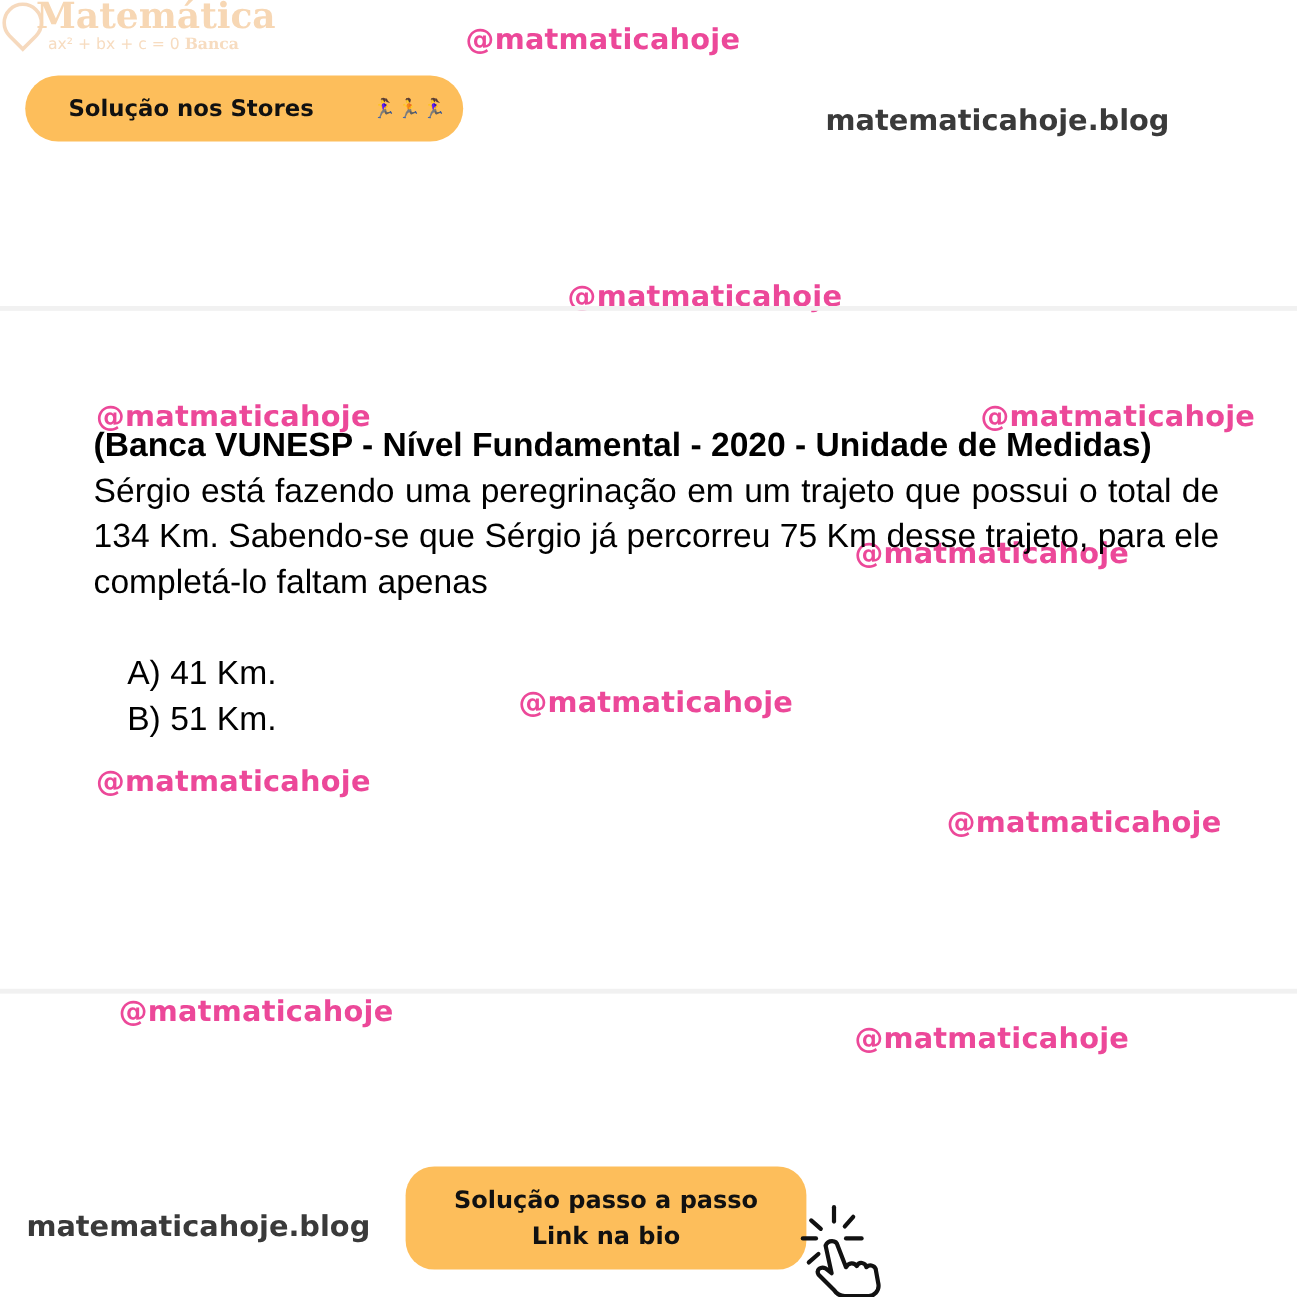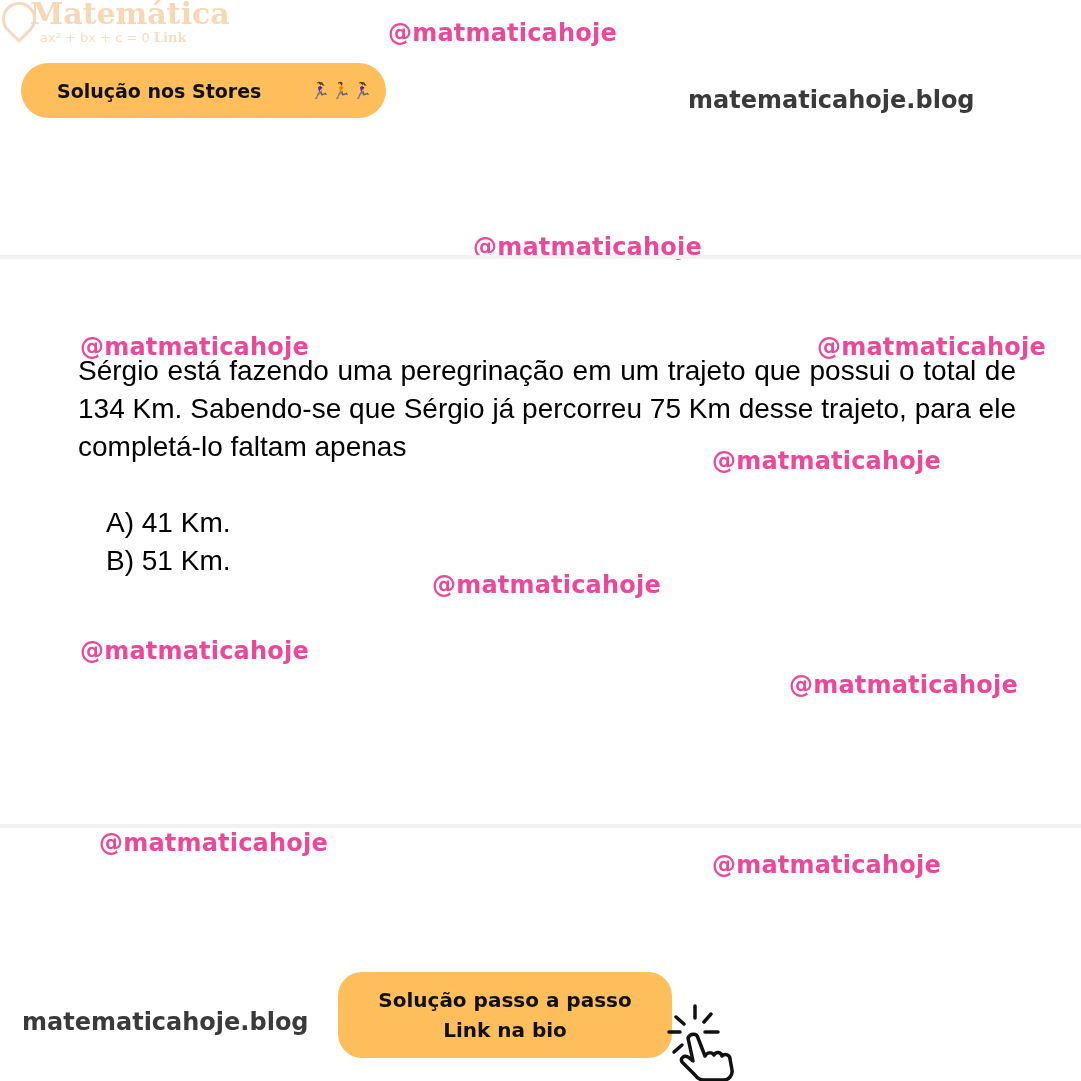--- a/index.html
+++ b/index.html
@@ -58,32 +58,33 @@
 <div class="wm" style="left:712px; top:840px;">@matmaticahoje</div>
 
 <div class="divider" style="top:255px;"></div>
 <div class="divider" style="top:824px;"></div>
 
 <div class="logo">
   <div class="pin"></div>
   <div class="title">Matemática</div>
   <div class="sub">
     <span>ax² + bx + c = 0</span>
-    <b>Link</b>
+    <b>Banca</b>
   </div>
 </div>
 
 <div class="pill stores-btn">
   <span>Solução nos Stores</span>
   <span class="runners">🏃‍♀️🏃🏃‍♀️</span>
 </div>
 
 <div class="blog blog-top">matematicahoje.blog</div>
 
 <div class="question">
+  <div class="q-header">(Banca VUNESP - Nível Fundamental - 2020 - Unidade de Medidas)</div>
   <div class="q-body">Sérgio está fazendo uma peregrinação em um trajeto que possui o total de 134 Km. Sabendo-se que Sérgio já percorreu 75 Km desse trajeto, para ele completá-lo faltam apenas</div>
   <div class="options">
     <div>A) 41 Km.</div>
     <div>B) 51 Km.</div>
   </div>
 </div>
 
 <div class="blog blog-bottom">matematicahoje.blog</div>
 
 <div class="pill step-btn">

